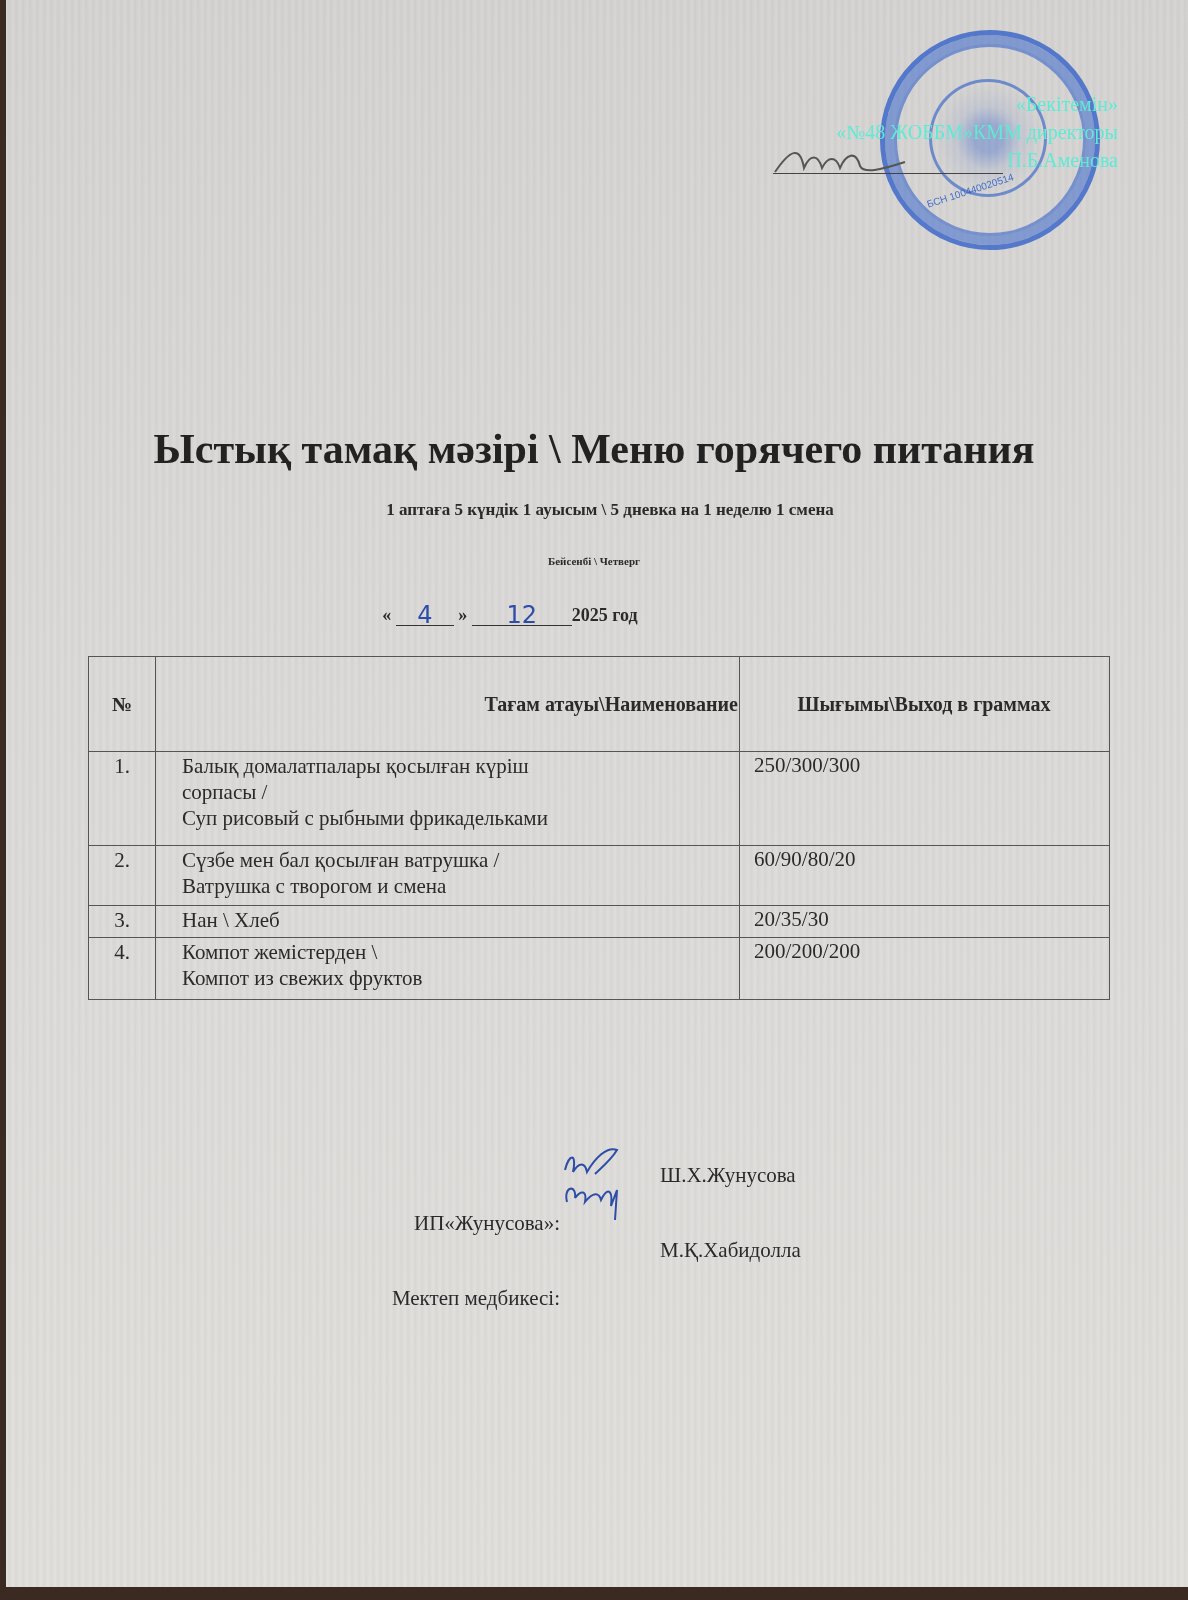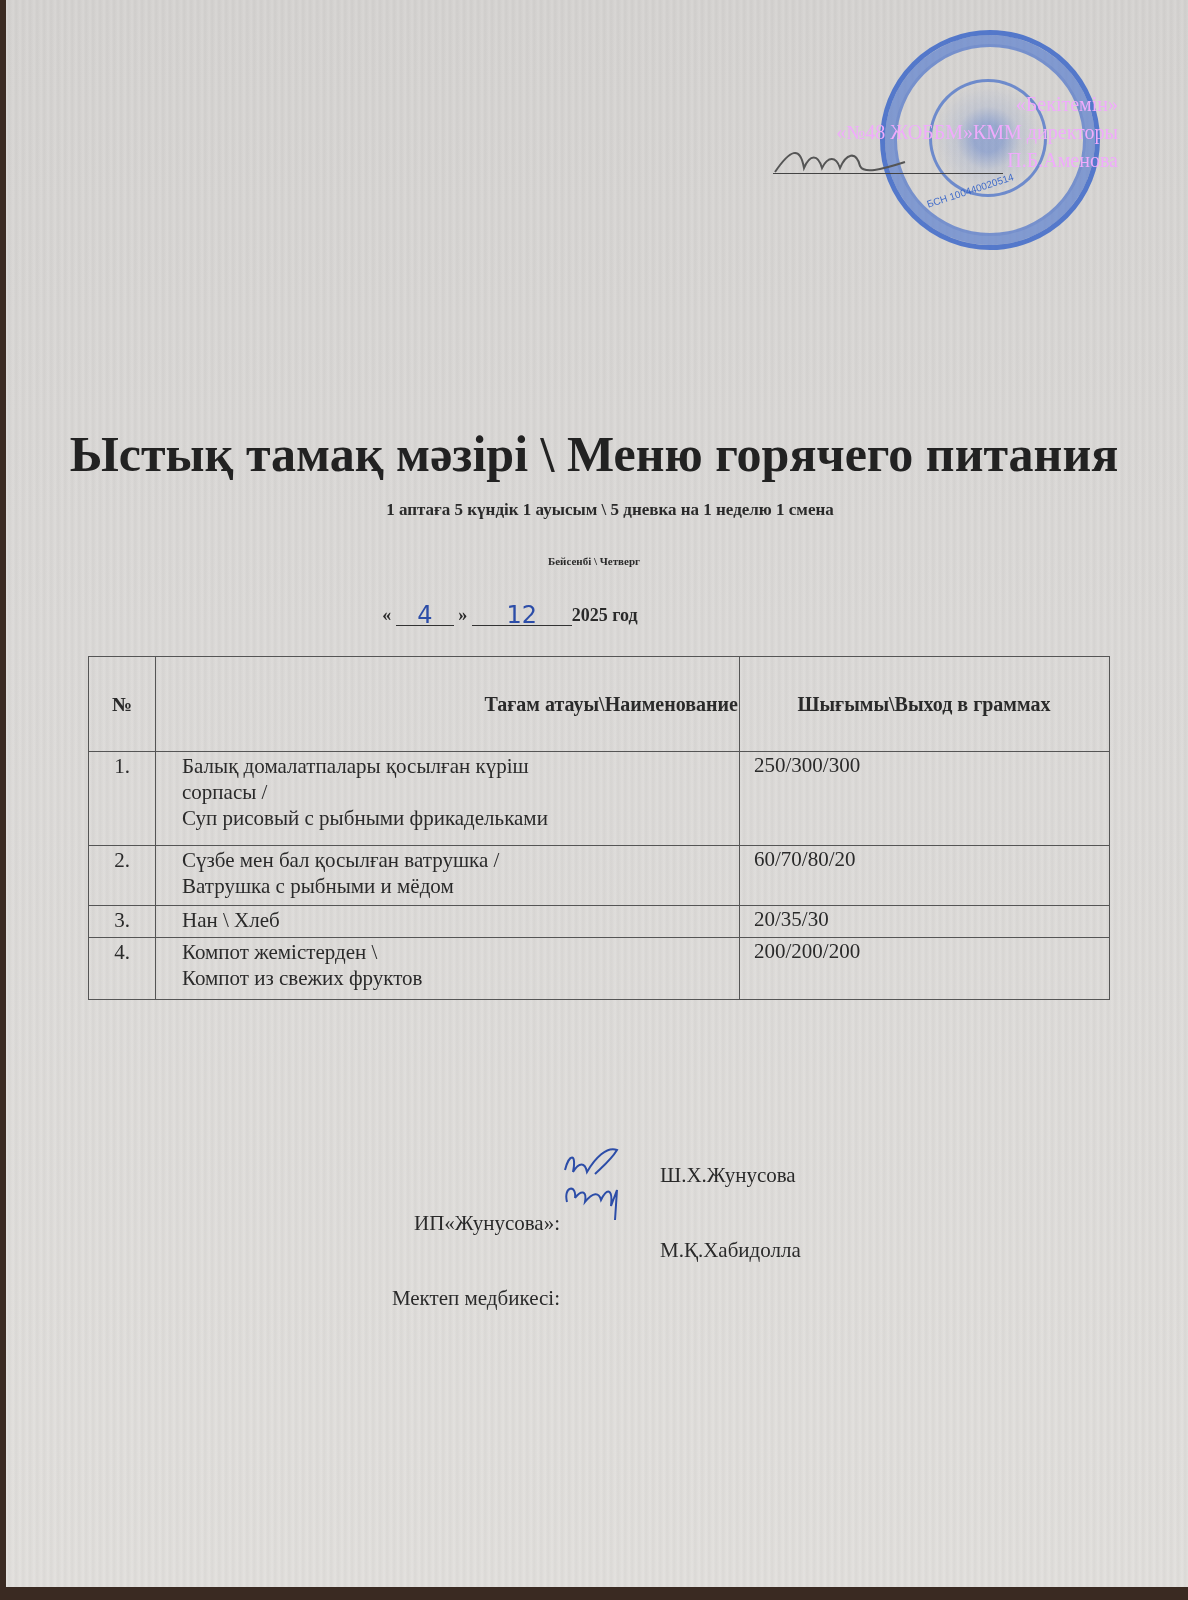--- a/index.html
+++ b/index.html
@@ -10,21 +10,21 @@
     color: #2a2a2a;
   }
   .paper {
     position: absolute; left: 6px; top: 0; width: 1182px; height: 1587px;
     background:
       repeating-linear-gradient(90deg, rgba(255,255,255,0.06) 0px, rgba(0,0,0,0.03) 3px, rgba(255,255,255,0.04) 7px),
       linear-gradient(180deg, #d6d4d2 0%, #dcdad8 40%, #e2e0dd 100%);
   }
   .approve {
     position: absolute; right: 70px; top: 90px; text-align: right;
-    font-size: 20px; line-height: 28px; color: #f0abfc;
+    font-size: 20px; line-height: 28px; color: #5eead4;
   }
   .approve .sign-line {
     display: inline-block; width: 230px; border-bottom: 1.5px solid #444; height: 20px; vertical-align: bottom; margin-right: 4px;
   }
   .stamp {
     position: absolute; left: 880px; top: 30px; width: 210px; height: 210px; border-radius: 50%;
     border: 5px solid rgba(40,90,200,0.75);
     box-shadow: inset 0 0 0 9px rgba(230,232,238,0.1), inset 0 0 0 12px rgba(40,90,200,0.55);
   }
   .stamp .inner {
@@ -34,21 +34,21 @@
   }
   .stamp .bin {
     position: absolute; left: 40px; top: 150px; font-size: 10px; color: rgba(40,90,200,0.85);
     font-family: "Liberation Sans", sans-serif; transform: rotate(-18deg);
   }
   .signature-dir {
     position: absolute; left: 770px; top: 140px; width: 140px; height: 40px;
   }
   .title {
     position: absolute; left: 0; width: 1188px; top: 425px; text-align: center;
-    font-size: 50px; font-weight: bold; color: #222;
+    font-size: 42px; font-weight: bold; color: #222;
   }
   .subtitle {
     position: absolute; left: 16px; width: 1188px; top: 500px; text-align: center;
     font-size: 17px; font-weight: bold; color: #2a2a2a;
   }
   .day {
     position: absolute; left: 0; width: 1188px; top: 555px; text-align: center;
     font-size: 11px; font-weight: bold; color: #2a2a2a;
   }
   .date {
@@ -126,23 +126,23 @@
       <td class="c-name">
         <div style="width:400px">Балық домалатпалары  қосылған күріш сорпасы /</div>
         <div>Суп рисовый с рыбными фрикадельками</div>
       </td>
       <td class="c-out">250/300/300</td>
     </tr>
     <tr style="height:60px">
       <td class="c-no">2.</td>
       <td class="c-name">
         <div>Сүзбе мен бал қосылған ватрушка /</div>
-        <div>Ватрушка с рыбными и мёдом</div>
+        <div>Ватрушка с творогом и смена</div>
       </td>
-      <td class="c-out">60/70/80/20</td>
+      <td class="c-out">60/90/80/20</td>
     </tr>
     <tr style="height:32px">
       <td class="c-no">3.</td>
       <td class="c-name">
         <div>Нан \ Хлеб</div>
       </td>
       <td class="c-out">20/35/30</td>
     </tr>
     <tr style="height:62px">
       <td class="c-no">4.</td>

